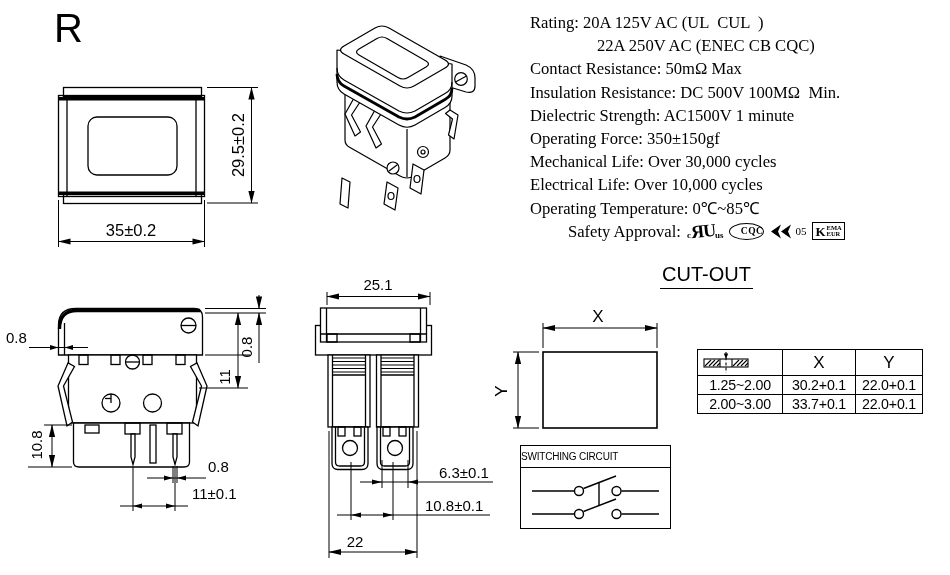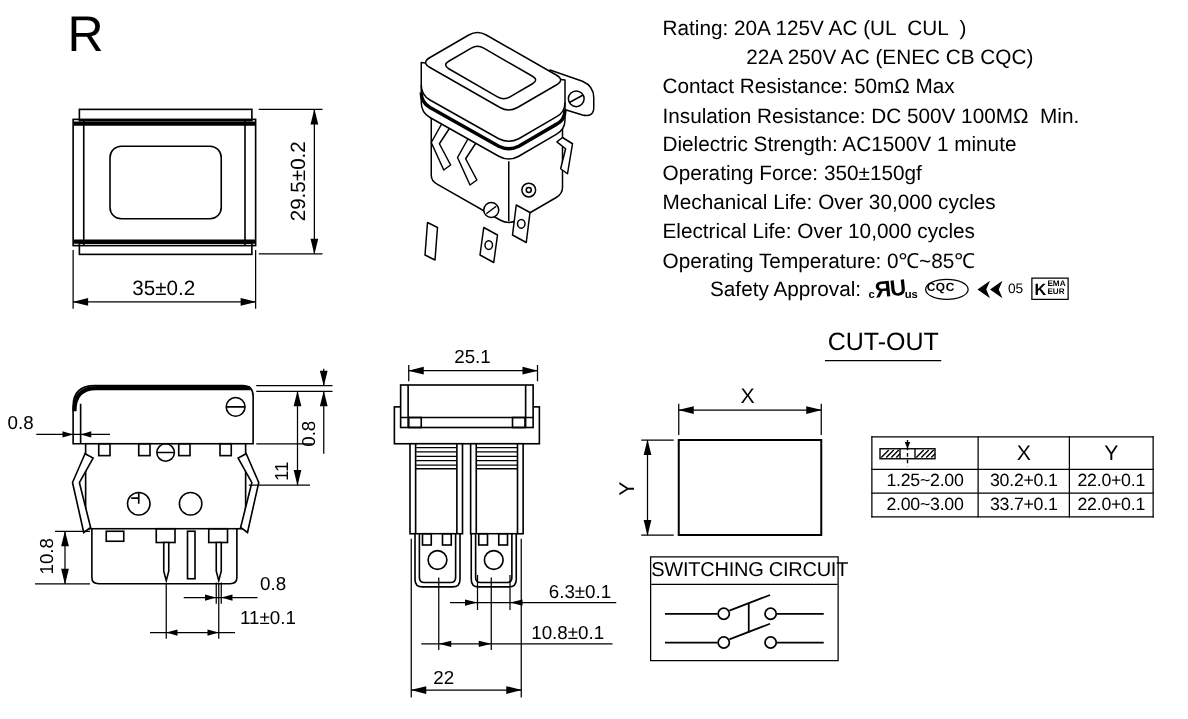--- a/index.html
+++ b/index.html
@@ -4,47 +4,47 @@
 <style>
   html,body{margin:0;padding:0;background:#fff;}
   #sheet{position:relative;width:950px;height:575px;background:#fff;overflow:hidden;
          font-family:"Liberation Sans",sans-serif;color:#000;}
   .abs{position:absolute;}
   svg text{font-family:"Liberation Sans",sans-serif;fill:#000;}
   svg{display:block;}
   
   #series-letter{left:54px;top:6px;font-size:40px;font-weight:400;letter-spacing:1px;}
   
-  #specs{left:530px;top:11px;width:400px;font-size:16.6px;line-height:23.2px;}
+  #specs{left:530px;top:11px;width:400px;font-size:16.6px;line-height:23.2px;font-family:Liberation Serif, serif;}
   .spec{white-space:pre;height:23.2px;}
   .spec.indent{padding-left:67px;}
   .spec-safety{display:flex;align-items:center;gap:6px;height:23.2px;margin-left:38px;}
   .mark-ul{display:inline-flex;align-items:flex-end;line-height:1;}
   .ul-pre,.ul-suf{font-size:9px;font-weight:700;}
   .ul-core{font-size:18px;font-weight:700;letter-spacing:-1px;transform:rotate(-6deg);}
   .mark-cqc{display:inline-block;border:1.7px solid #000;border-radius:50%;width:33px;height:15px;
-            line-height:14px;text-align:left;font-size:9.5px;font-weight:700;letter-spacing:.5px;}
+            line-height:14px;text-align:right;font-size:9.5px;font-weight:700;letter-spacing:.5px;}
   .mark-enec{display:inline-flex;align-items:center;gap:1px;text-align:right;}
   .enec-year{font-size:11px;}
   .mark-kema{display:inline-flex;align-items:center;border:1.7px solid #000;height:16px;padding:0 2px;line-height:1;}
   .kema-k{font-size:13px;font-weight:700;}
   .kema-col{display:flex;flex-direction:column;font-size:6.5px;font-weight:700;line-height:6.5px;margin-left:1px;}
   
   #cutout-title{left:641px;top:263px;width:112px;text-align:right;font-size:20px;}
   #cutout-title span{display:inline-block;border-bottom:1.6px solid #000;padding:0 2px 2px 2px;}
   
   #cut-table{left:697px;top:349px;border-collapse:collapse;table-layout:fixed;}
   #cut-table td{border:1.6px solid #000;padding:0;text-align:center;overflow:hidden;}
   #cut-table .hrow td{height:25px;font-size:17px;}
   #cut-table .drow td{height:18px;font-size:14.2px;letter-spacing:-0.2px;}
   #cut-table .c0{width:84px;} #cut-table .c1{width:72px;} #cut-table .c2{width:66px;}
   
   #circuit-box{left:520px;top:445px;width:149px;border:1.6px solid #000;}
   #circuit-title{height:21px;line-height:21px;border-bottom:1.6px solid #000;text-align:left;
-                 font-size:16px;white-space:nowrap;letter-spacing:-0.2px;}
+                 font-size:10px;white-space:nowrap;letter-spacing:-0.2px;}
 </style>
 </head>
 <body>
 
 <div id="sheet">
 
   <div id="series-letter" class="abs">R</div>
 
   <svg class="abs" style="left:40px;top:78px;" width="230" height="178" viewBox="0 0 230 178">
     <defs>

